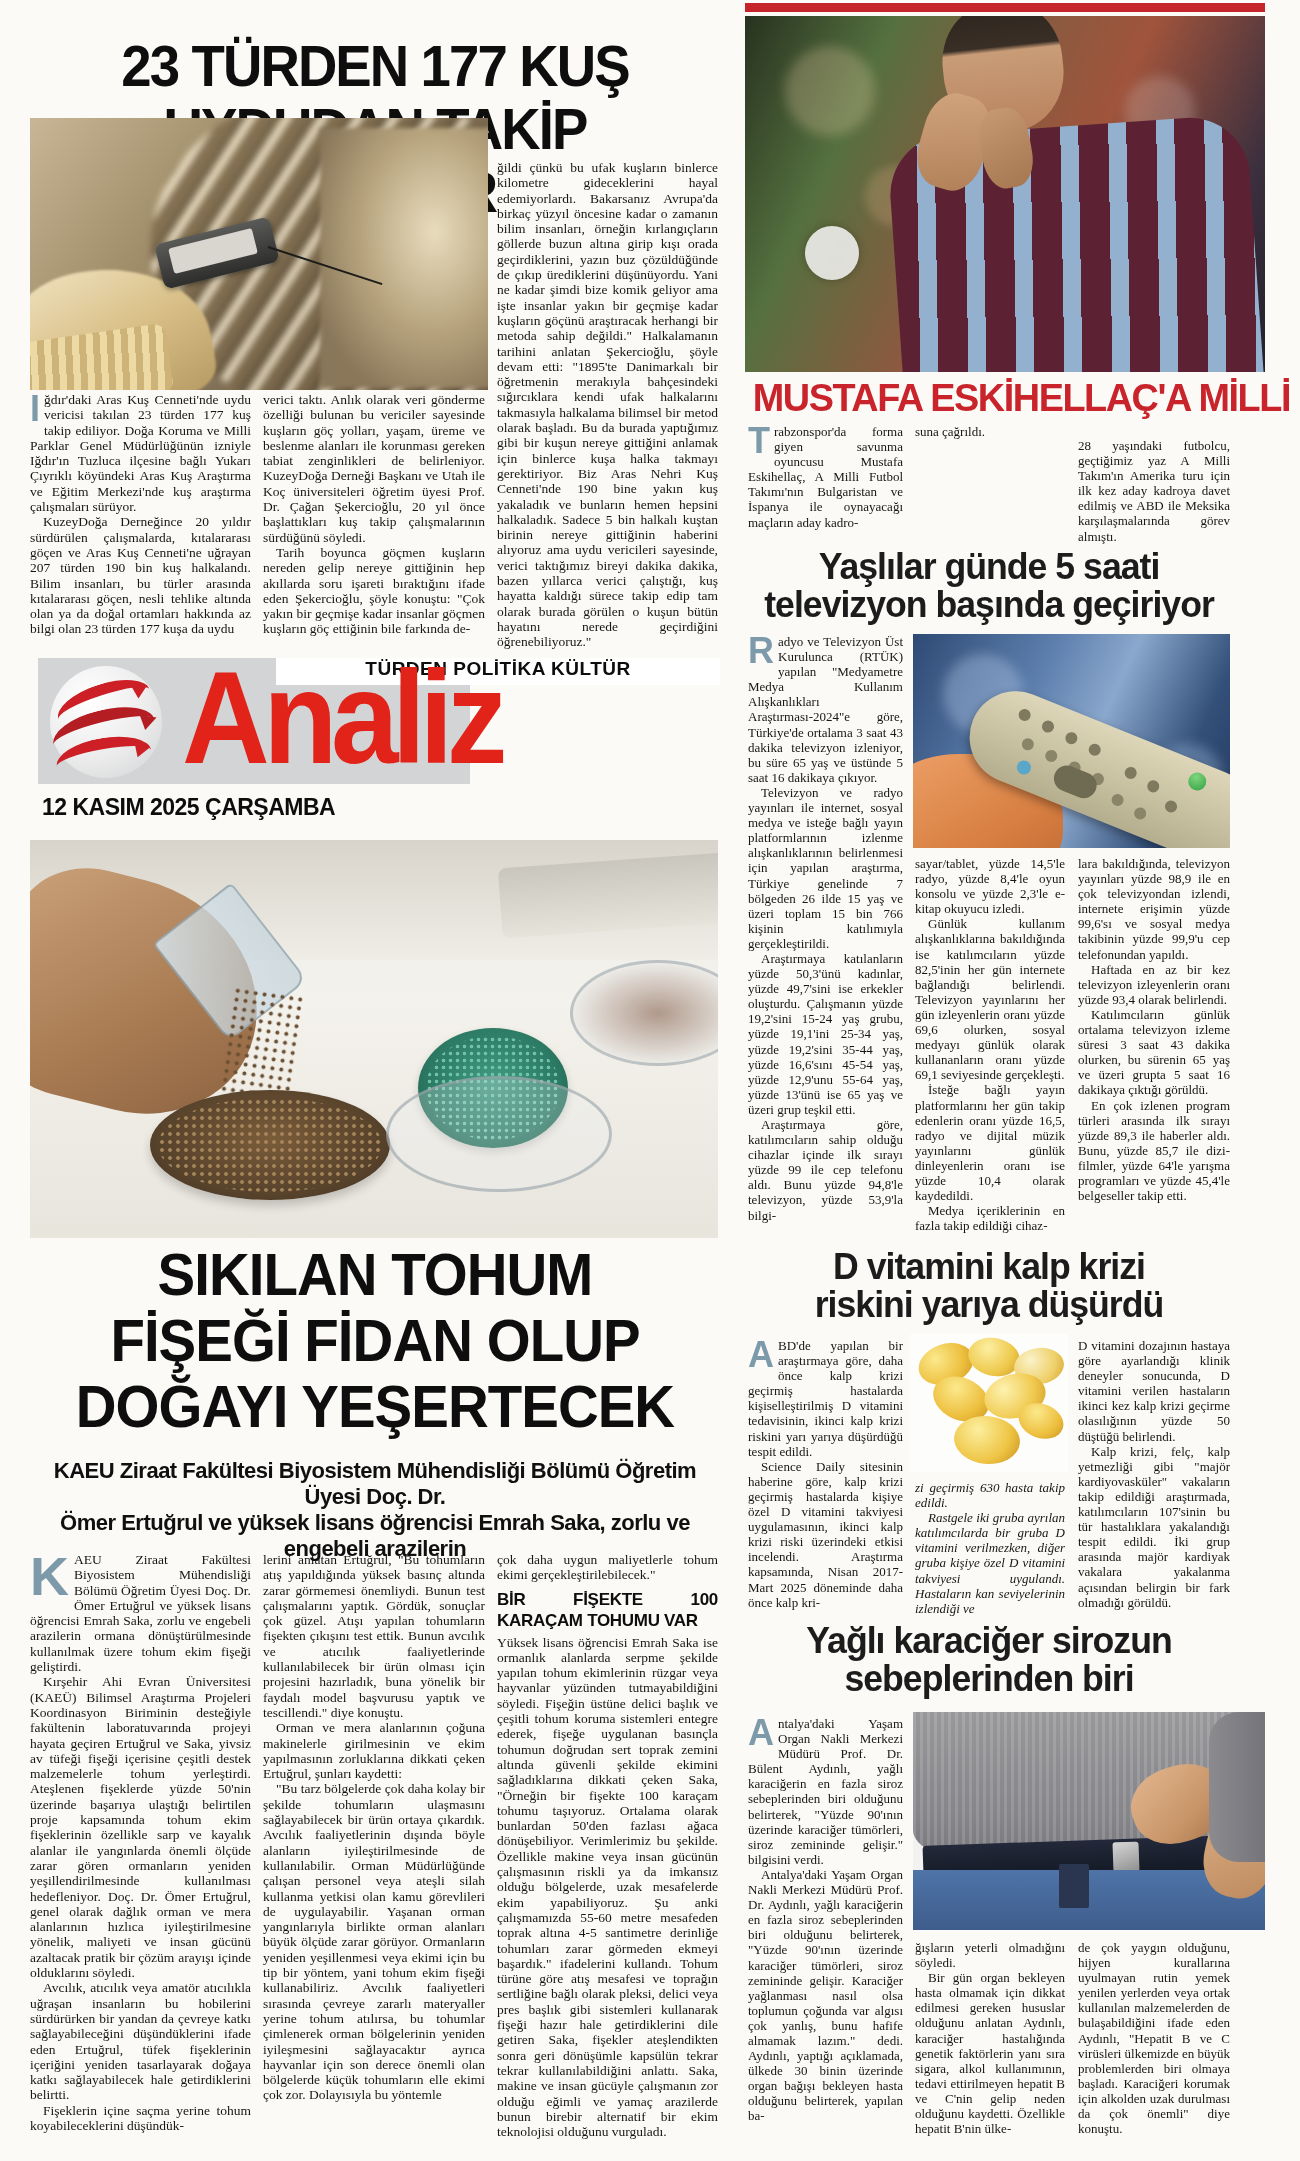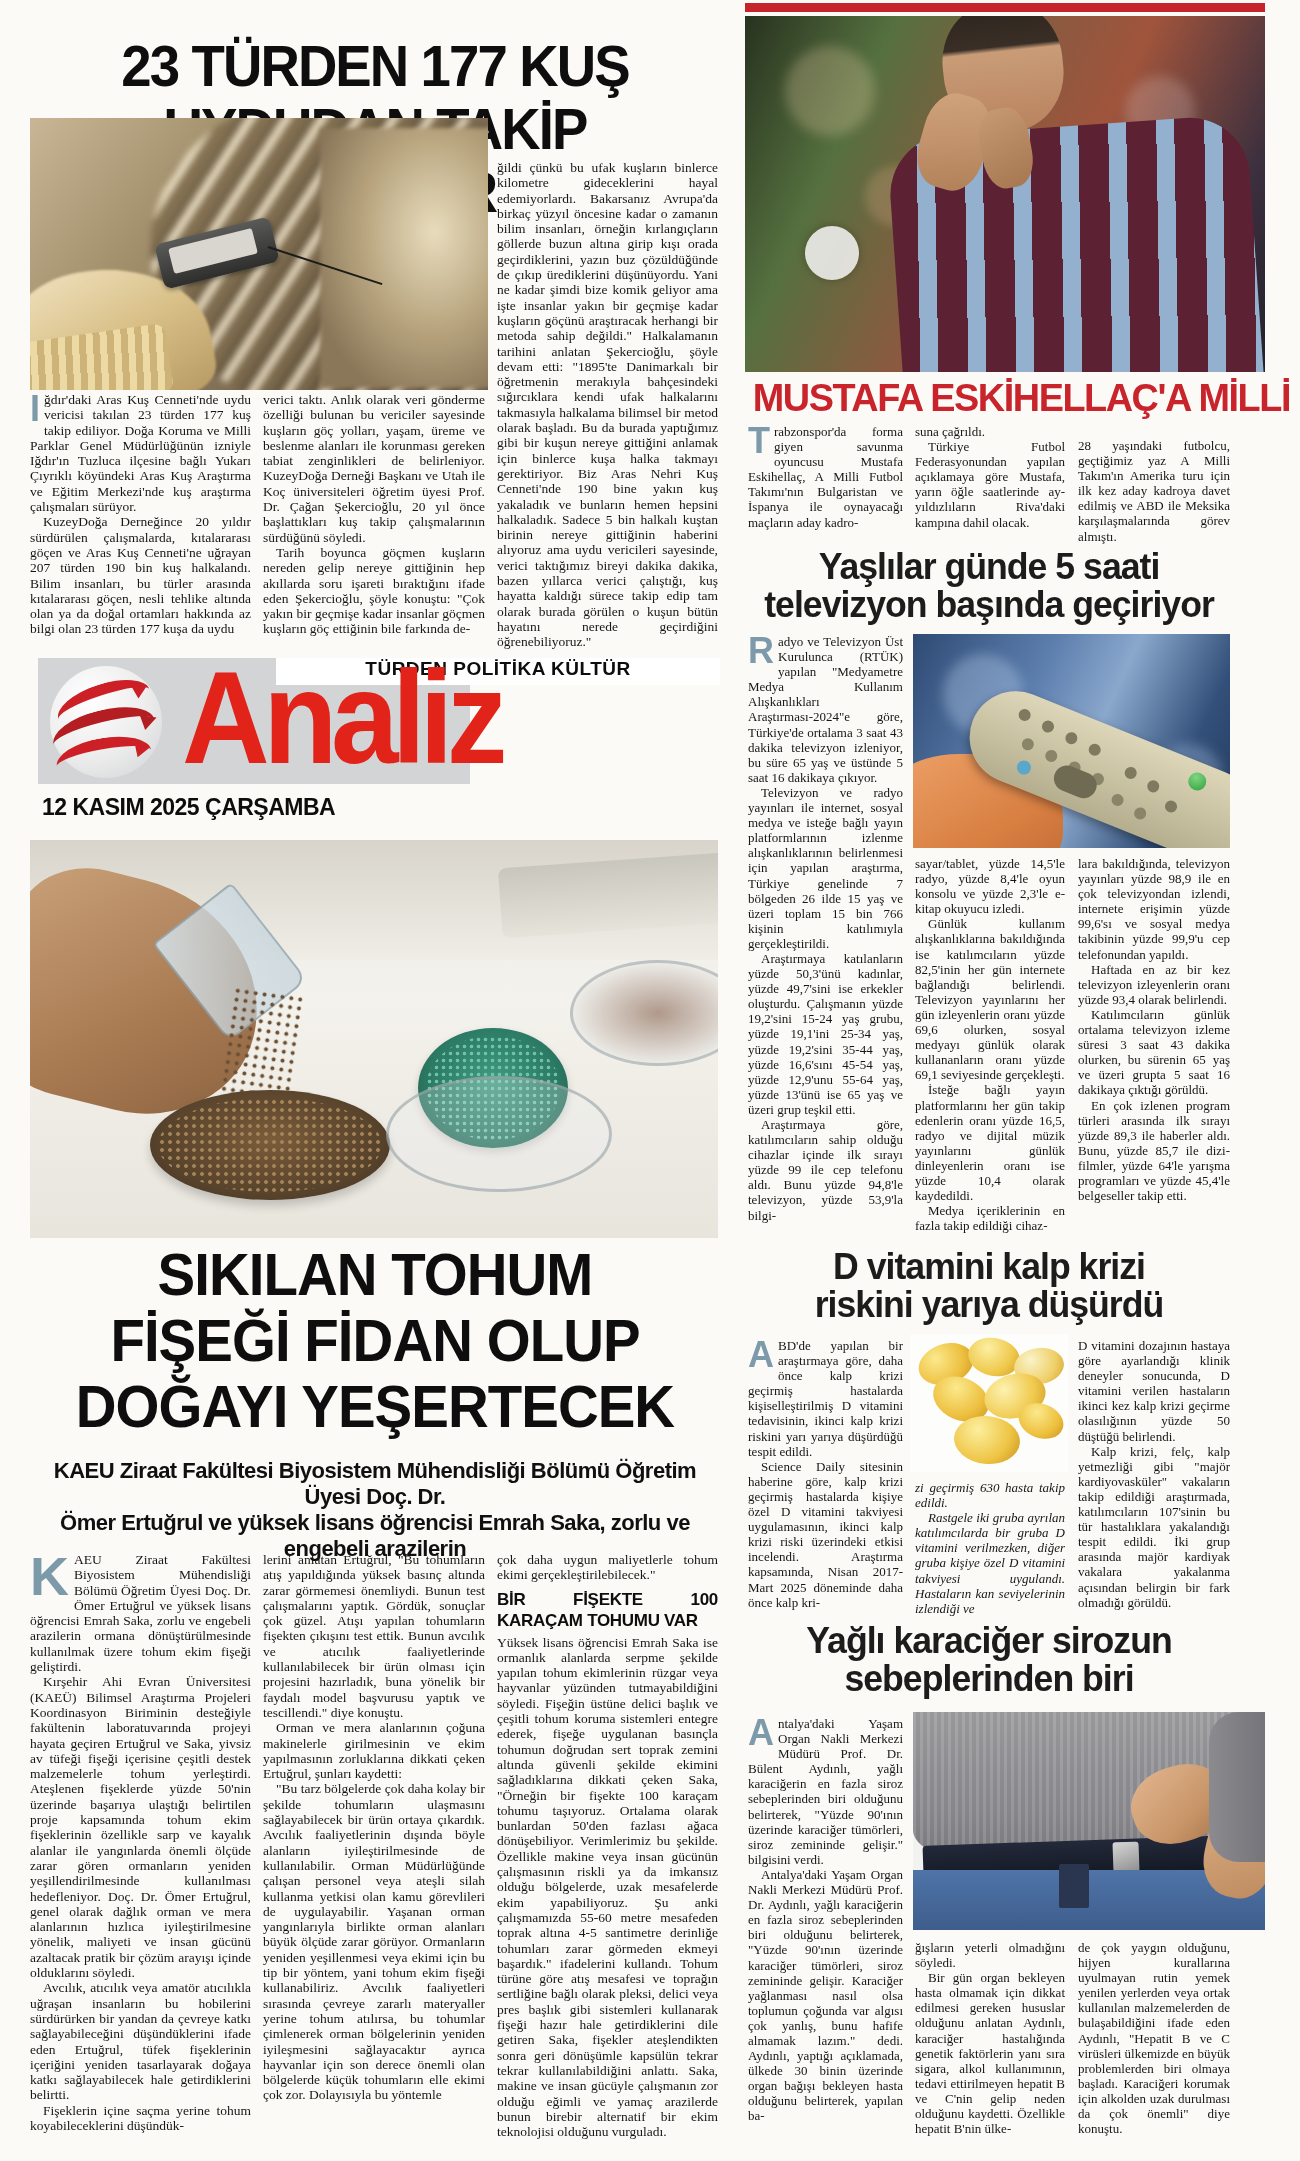--- a/index.html
+++ b/index.html
@@ -162,21 +162,20 @@
 
 <div class="abs col colR" style="left:748px;top:424px;width:155px;height:122px;">
   <span class="dropcap dc2">T</span>
   <div>
       <p>rabzonspor'da forma giyen savunma oyuncusu Mustafa Eskihellaç, A Milli Futbol Takımı'nın Bulgaristan ve İspanya ile oynayacağı maçların aday kadro-</p>
     </div>
 </div>
 <div class="abs col colR" style="left:915px;top:424px;width:150px;height:122px;">
   <div>
       <p>suna çağrıldı.</p>
-      <p>Türkiye Futbol Federasyonundan yapılan açıklamaya göre Mustafa, yarın öğle saatlerinde ay-yıldızlıların Riva'daki kampına dahil olacak.</p>
     </div>
 </div>
 <div class="abs col colR" style="left:1078px;top:438px;width:152px;height:122px;">
   <div>
       <p>28 yaşındaki futbolcu, geçtiğimiz yaz A Milli Takım'ın Amerika turu için ilk kez aday kadroya davet edilmiş ve ABD ile Meksika karşılaşmalarında görev almıştı.</p>
     </div>
 </div>
 
 <div class="abs h-soft" style="left:745px;top:548px;width:488px;">
   <div>Yaşlılar günde 5 saati</div>

